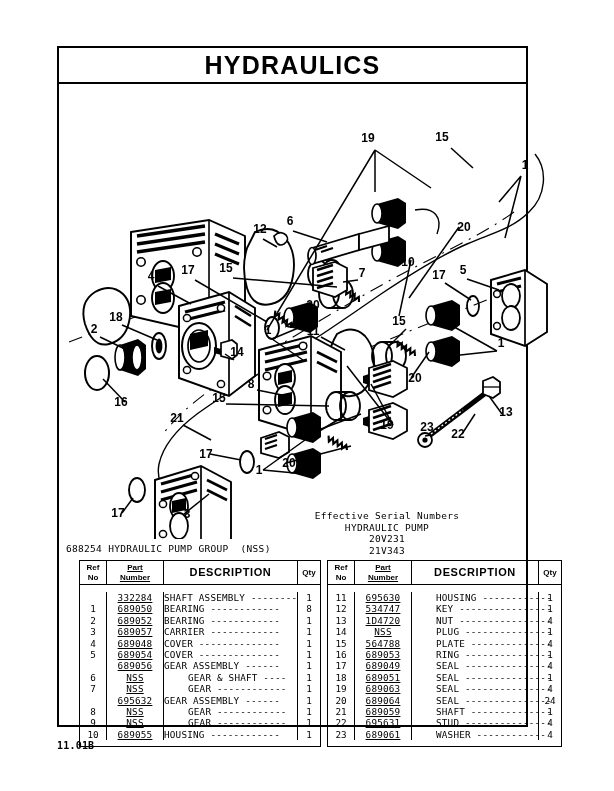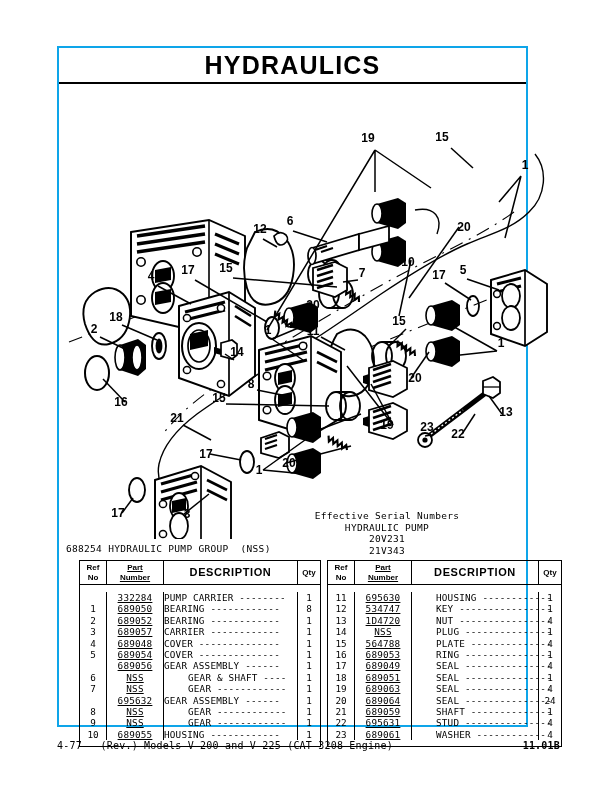--- a/index.html
+++ b/index.html
@@ -2,21 +2,21 @@
 <html><head>
 <meta charset="utf-8">
 <style>
   html,body{margin:0;padding:0;background:#fff;}
   body{width:614px;height:791px;position:relative;
        font-family:"DejaVu Sans Mono","Liberation Mono",monospace;
        color:#000;overflow:hidden;}
 
   
   #page-frame{position:absolute;left:57px;top:46px;width:471px;height:681px;
-              border:2px solid #0ea5e9;box-sizing:border-box;}
+              border:2px solid #000000;box-sizing:border-box;}
 
   
   #title-bar{position:absolute;left:0;top:0;width:100%;height:36px;
              border-bottom:2px solid #000;box-sizing:border-box;
              display:flex;align-items:center;justify-content:center;}
   #title-bar .t{font-family:"Liberation Sans","DejaVu Sans",sans-serif;
                 font-weight:bold;font-size:25px;letter-spacing:1.2px;}
 
   
   #illustration{position:absolute;left:0;top:36px;width:499px;height:455px;}
@@ -432,21 +432,21 @@
           <th class="c-qty">Qty</th>
         </tr>
       </thead>
       <tbody id="left-body">
           <tr class="spacer">
             <td colspan="4"></td>
           </tr>
           <tr>
             <td class="c-ref"></td>
             <td class="c-part">332284</td>
-            <td class="c-desc">PUMP CARRIER --------</td>
+            <td class="c-desc">SHAFT ASSEMBLY --------</td>
             <td class="c-qty">1</td>
           </tr>
           <tr>
             <td class="c-ref">1</td>
             <td class="c-part">689050</td>
             <td class="c-desc">BEARING ------------</td>
             <td class="c-qty">8</td>
           </tr>
           <tr>
             <td class="c-ref">2</td>
@@ -622,15 +622,14 @@
           <tr class="endspacer">
             <td colspan="4"></td>
           </tr>
         </tbody>
     </table>
   </div>
 
 </div>
 
 <div id="footer">
-  <span id="footer-left">4-77   (Rev.) Models V-200 and V-225 (CAT 3208 Engine)</span>
   <span id="footer-right" class="cal">11.01B</span>
 </div>
 
 </body></html>

